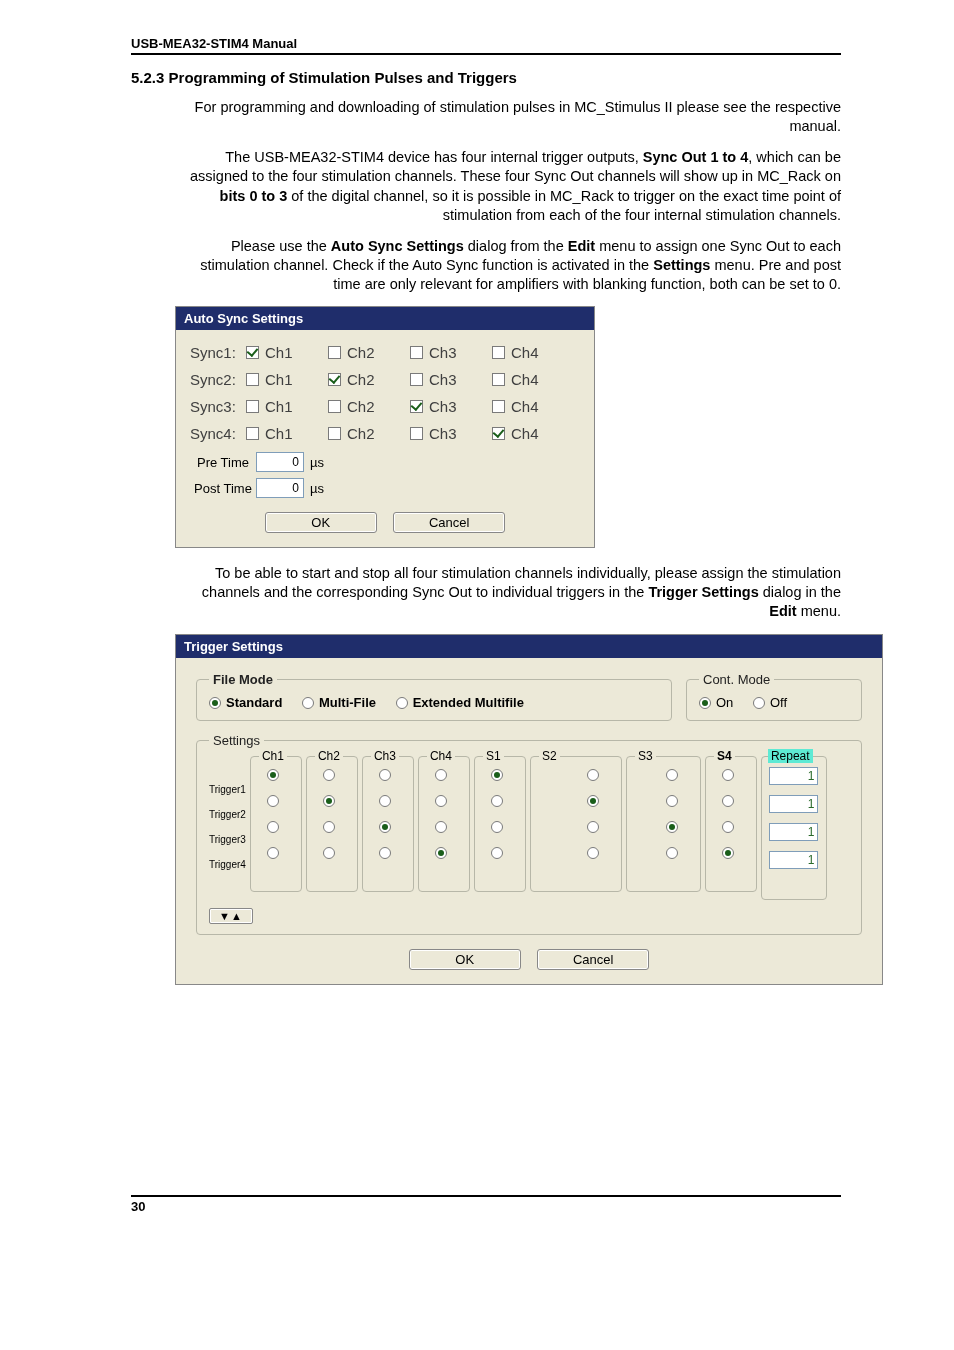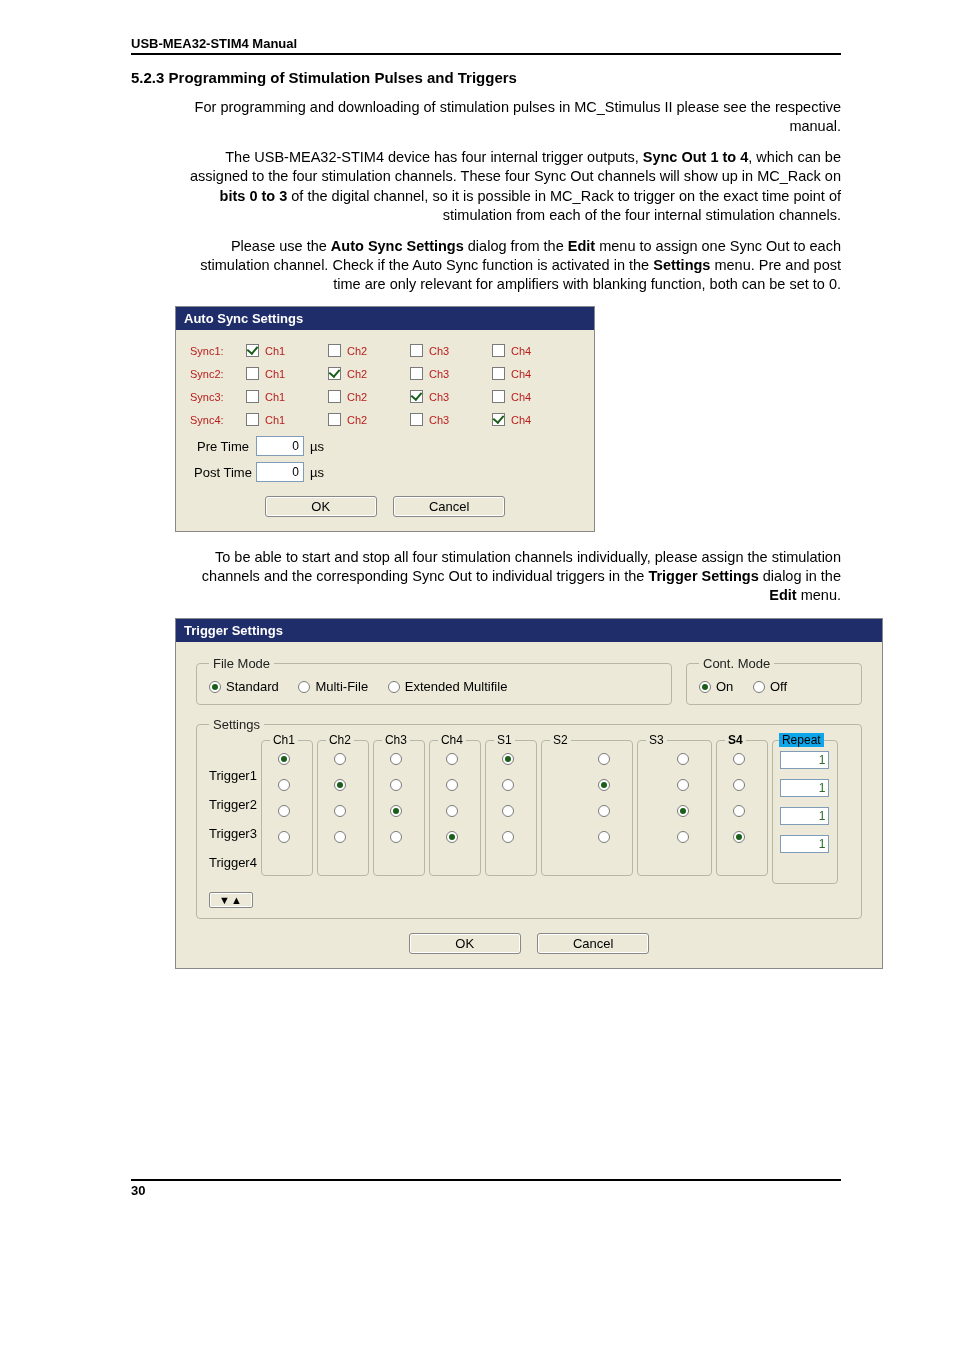--- a/index.html
+++ b/index.html
@@ -58,24 +58,24 @@
     font-size: 13px;
     padding: 4px 8px;
   }
   .dialog .content {
     padding: 14px 14px 14px 14px;
   }
 
   
   .sync-row {
     display: flex;
-    align-items: center;
+    align-items: flex-start;
     margin-bottom: 10px;
-    font-size: 11px;
-    color: #b91c1c;
+    font-size: 15px;
+    color: #404040;
   }
   .sync-row .label {
     width: 56px;
   }
   .checkcell {
     display: inline-flex;
     align-items: center;
     width: 82px;
   }
   .checkbox {
@@ -191,33 +191,33 @@
     flex-direction: column;
     align-items: center;
     gap: 14px;
     padding-top: 10px;
   }
   .trig-rowlabels {
     display: flex;
     flex-direction: column;
     gap: 14px;
     padding-top: 28px;
-    font-size: 13px;
+    font-size: 10px;
   }
   .repeat-fieldset {
     border: 1px solid #b7b7a8;
     border-radius: 4px;
     position: relative;
     height: 132px;
     padding-top: 10px;
   }
   .repeat-fieldset .leg {
     position: absolute;
     top: -8px; left: 6px;
-    background: #0ea5e9;
+    background: #5eead4;
     padding: 0 3px;
     font-size: 12px;
   }
   .repeatbox {
     width: 44px; height: 16px;
     border: 1px solid #7f9db9;
     background: #fff;
     margin: 0 auto 10px auto;
     text-align: right;
     padding-right: 3px;
@@ -376,21 +376,21 @@
     <p>
       <span>To be able to start and stop all four stimulation channels individually, please assign the stimulation channels and the corresponding Sync Out to individual triggers in the </span><b>Trigger Settings</b><span> dialog in the </span><b>Edit</b><span> menu.</span>
     </p>
   </div>
 
   <div class="dialog trigger-dialog" style="width:706px;">
     <div class="titlebar">Trigger Settings</div>
     <div class="content">
 
       <div class="flexrow">
-        <fieldset class="gbox" style="flex:1;">
+        <fieldset class="gbox" style="flex:1;font-weight:bold;">
           <legend>File Mode</legend>
           <span class="radio checked"></span><span class="radio-label">Standard</span>
           <span class="radio"></span><span class="radio-label">Multi-File</span>
           <span class="radio"></span><span class="radio-label">Extended Multifile</span>
         </fieldset>
         <fieldset class="gbox" style="width:150px;">
           <legend>Cont. Mode</legend>
           <span class="radio checked"></span><span class="radio-label">On</span>
           <span class="radio"></span><span class="radio-label">Off</span>
         </fieldset>

